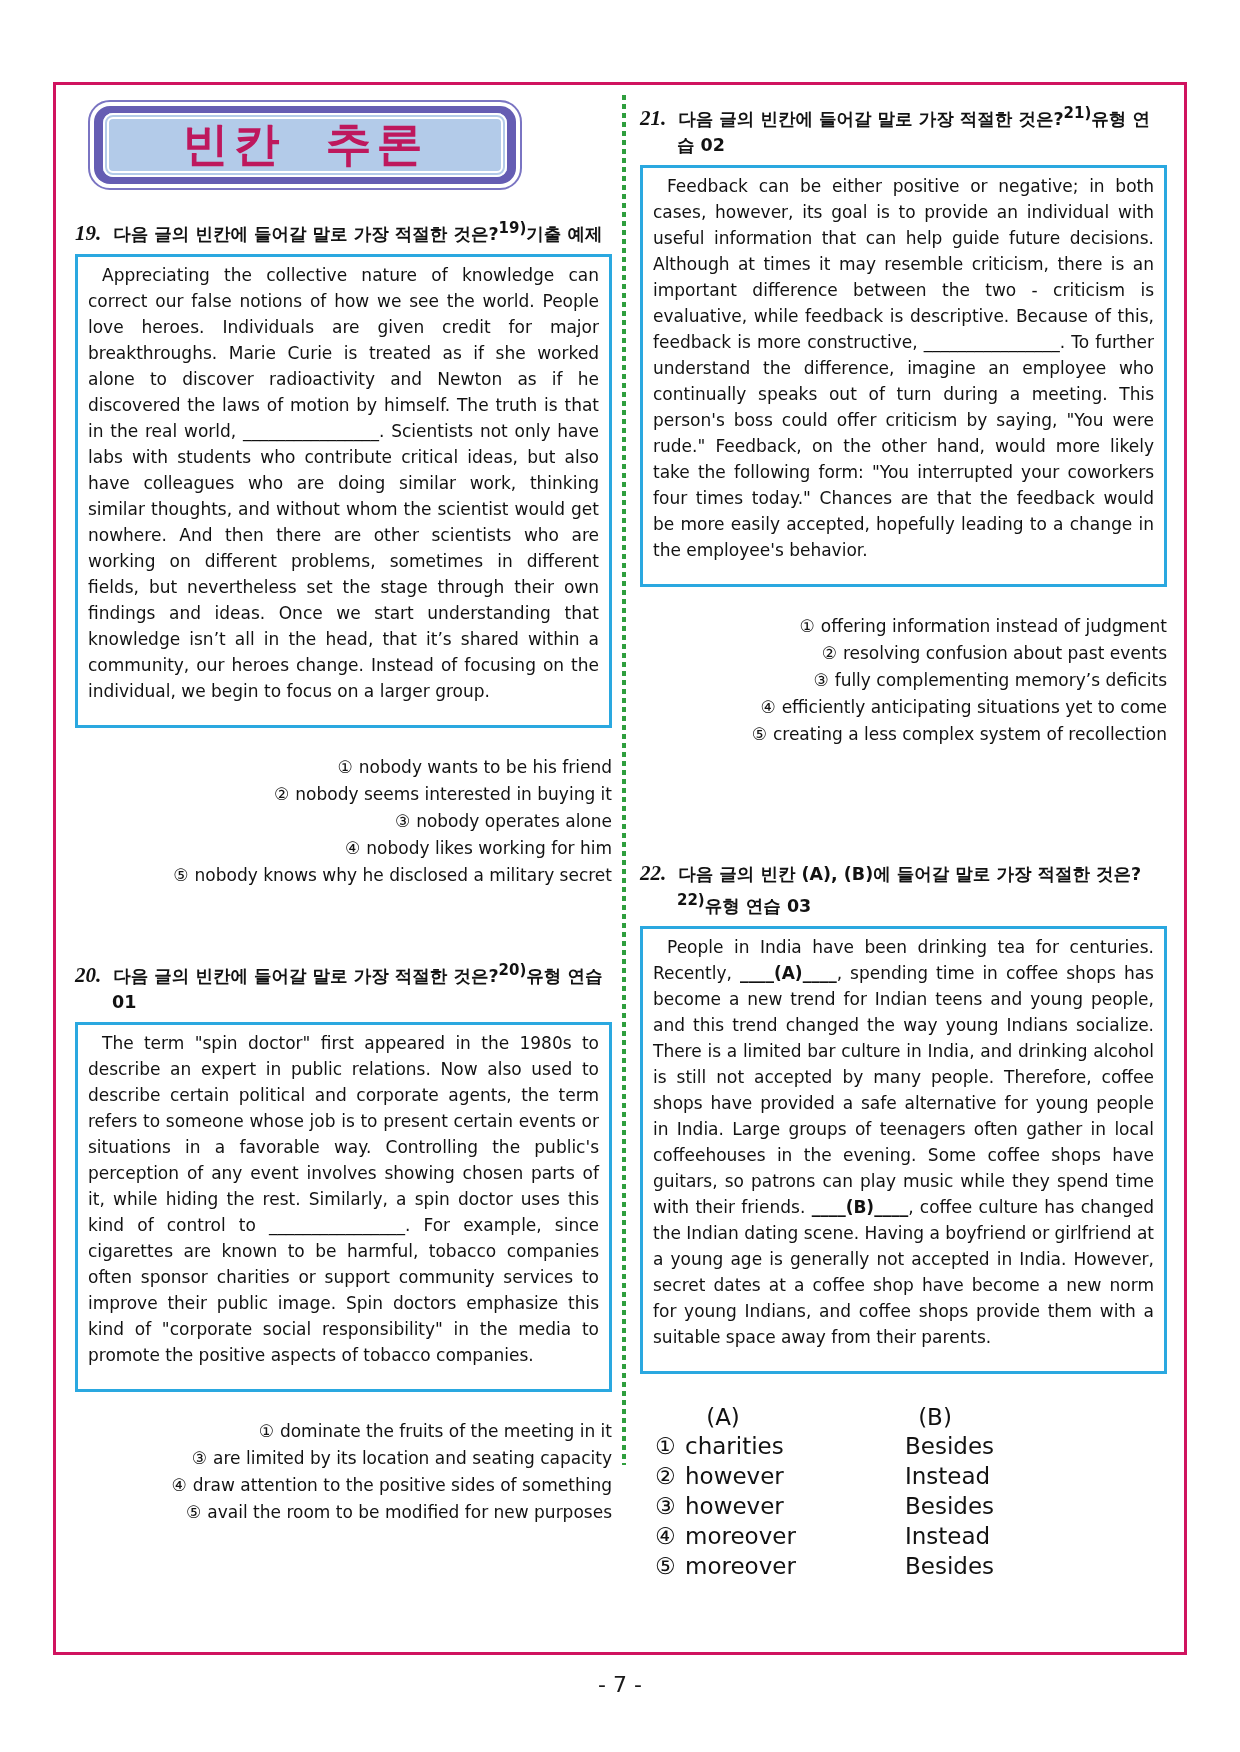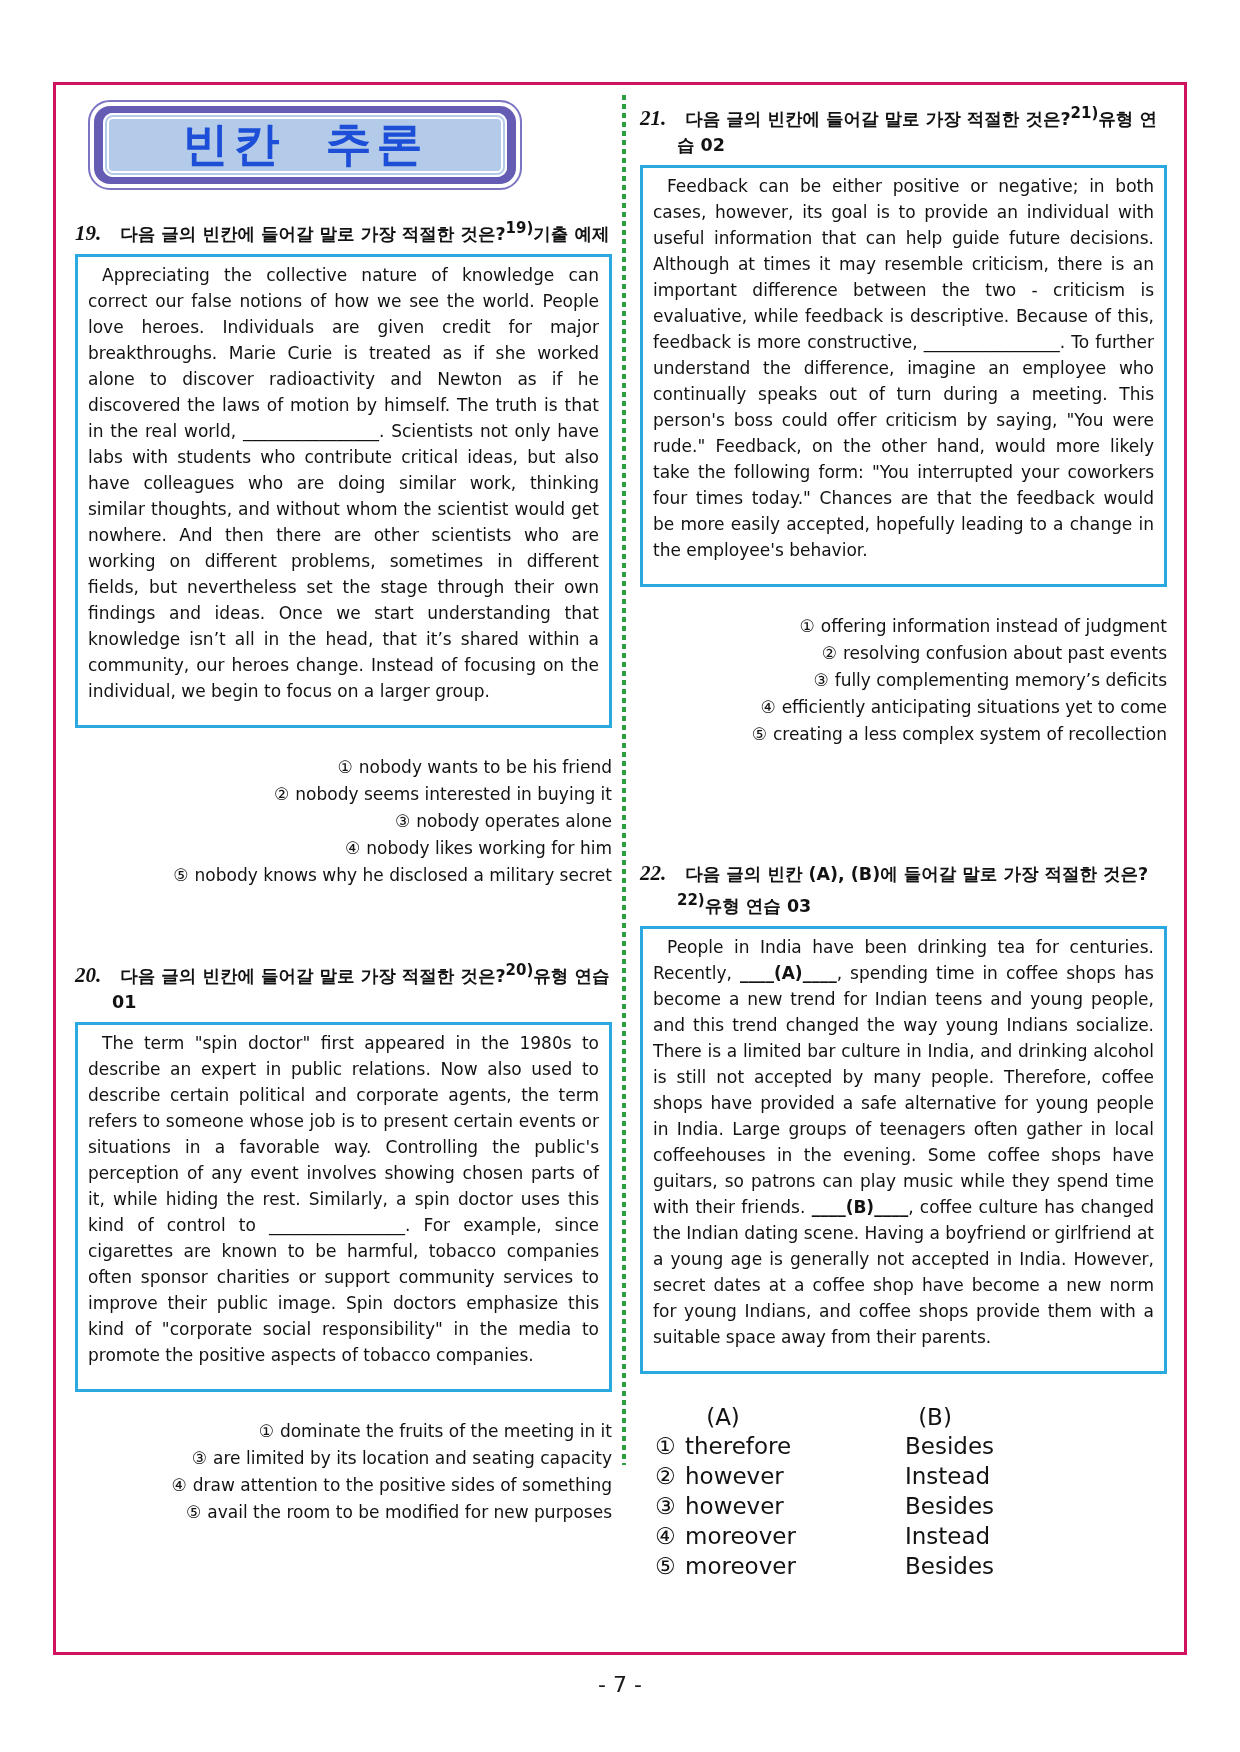--- a/index.html
+++ b/index.html
@@ -18,38 +18,38 @@
     padding:4px;box-sizing:border-box;
   }
   .banner-band{
     width:100%;height:100%;background:#655db3;border-radius:16px;
     padding:7px 9px;box-sizing:border-box;
   }
   .banner-inner{
     width:100%;height:100%;background:#b3cbe9;border-radius:10px;
     box-shadow:inset 0 0 0 2px #ffffff,inset 0 0 0 4px #b3cbe9,inset 0 0 0 6px #ffffff;
     display:flex;align-items:center;justify-content:center;
-    font-size:46px;font-weight:bold;letter-spacing:5px;word-spacing:20px;color:#1d4ed8;
+    font-size:46px;font-weight:bold;letter-spacing:5px;word-spacing:20px;color:#be185d;
   }
   
   .col{position:absolute;}
   .col-left{left:19px;top:130px;width:537px;}
   .col-right{left:584px;top:15px;width:527px;}
   .divider{
     position:absolute;left:566px;top:10px;width:4px;height:1370px;
     background:repeating-linear-gradient(#2f9e3d 0 5px,transparent 5px 9px);
   }
   
   .qheader{
     font-size:17.5px;font-weight:bold;line-height:26px;
     padding-left:37px;text-indent:-37px;margin-bottom:7px;
   }
   .qnum{
     font-family:"Liberation Serif","DejaVu Serif",serif;
-    font-style:italic;font-weight:bold;font-size:21px;margin-right:19px;
+    font-style:italic;font-weight:bold;font-size:21px;margin-right:12px;
   }
   .qsup{font-size:15px;vertical-align:super;font-weight:bold;}
   .passage{
     border:3px solid #2aa8e0;background:#fff;
     padding:5px 10px 21px 10px;text-align:justify;
     font-size:17px;line-height:26px;text-indent:14px;
   }
   .options{list-style:none;margin:26px 0 0 0;padding:0 0 0 8px;font-size:17px;text-align:right;}
   .options li{line-height:27px;}
   .options .marker{display:inline-block;width:30px;margin-right:6px;}
@@ -131,21 +131,21 @@
         <span class="qnum">22.</span><span class="qprompt">다음 글의 빈칸 (A), (B)에 들어갈 말로 가장 적절한 것은?</span><sup class="qsup">22)</sup><span class="qtag">유형 연습 03</span>
       </div>
       <div class="passage"><span>People in India have been drinking tea for centuries. Recently, </span><span style="font-weight: bold;">____(A)____</span><span>, spending time in coffee shops has become a new trend for Indian teens and young people, and this trend changed the way young Indians socialize. There is a limited bar culture in India, and drinking alcohol is still not accepted by many people. Therefore, coffee shops have provided a safe alternative for young people in India. Large groups of teenagers often gather in local coffeehouses in the evening. Some coffee shops have guitars, so patrons can play music while they spend time with their friends. </span><span style="font-weight: bold;">____(B)____</span><span>, coffee culture has changed the Indian dating scene. Having a boyfriend or girlfriend at a young age is generally not accepted in India. However, secret dates at a coffee shop have become a new norm for young Indians, and coffee shops provide them with a suitable space away from their parents.</span></div>
 
       <div class="ab-table">
         <div class="ab-head">
           <span class="ab-col-a">(A)</span><span class="ab-col-b">(B)</span>
         </div>
         <div class="ab-row">
             <span class="marker">①</span>
-            <span>therefore</span>
+            <span>charities</span>
             <span>Besides</span>
           </div>
         <div class="ab-row">
             <span class="marker">②</span>
             <span>however</span>
             <span>Instead</span>
           </div>
         <div class="ab-row">
             <span class="marker">③</span>
             <span>however</span>

